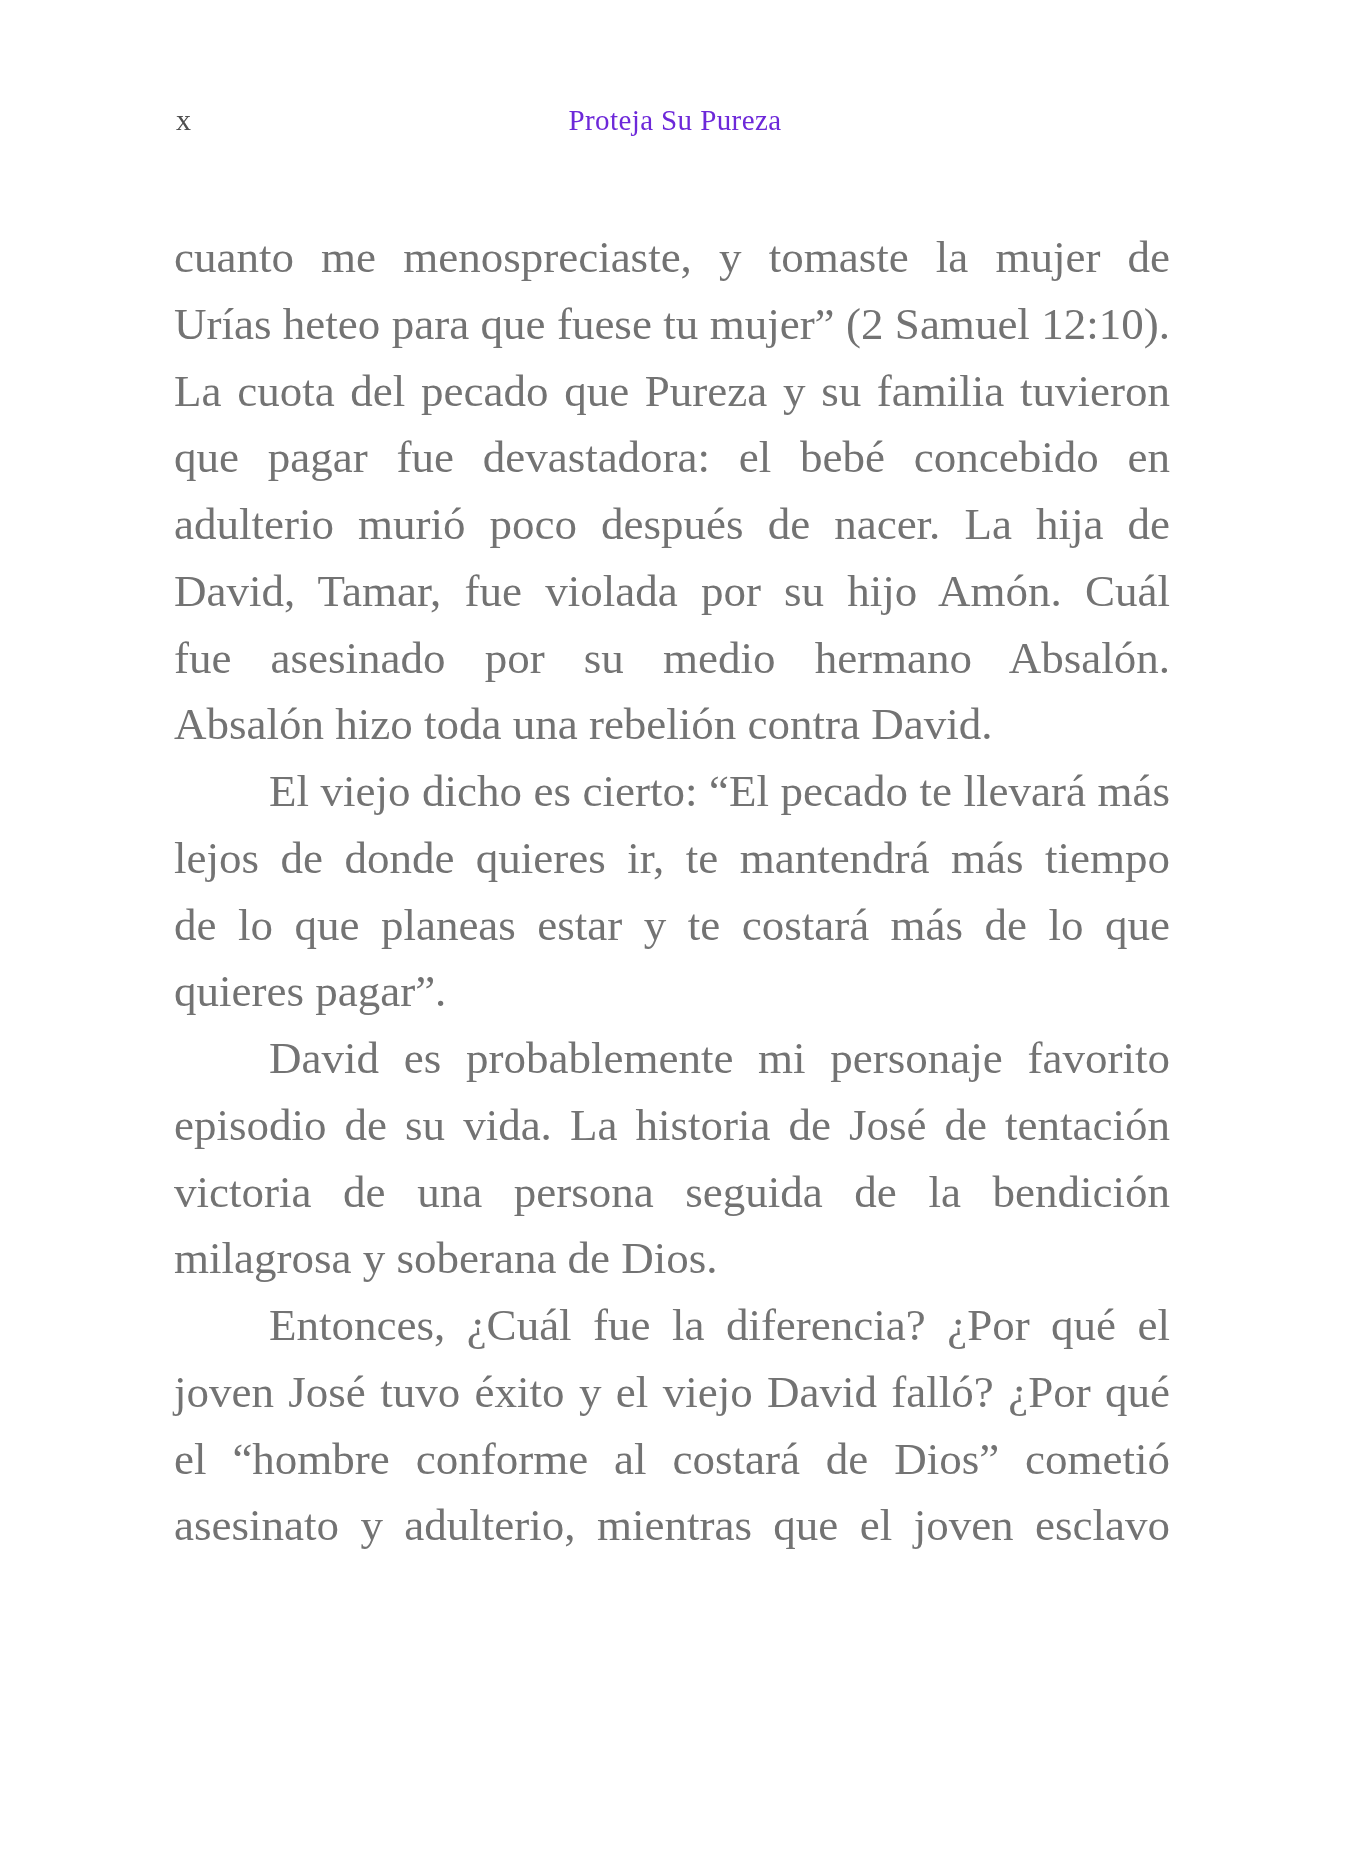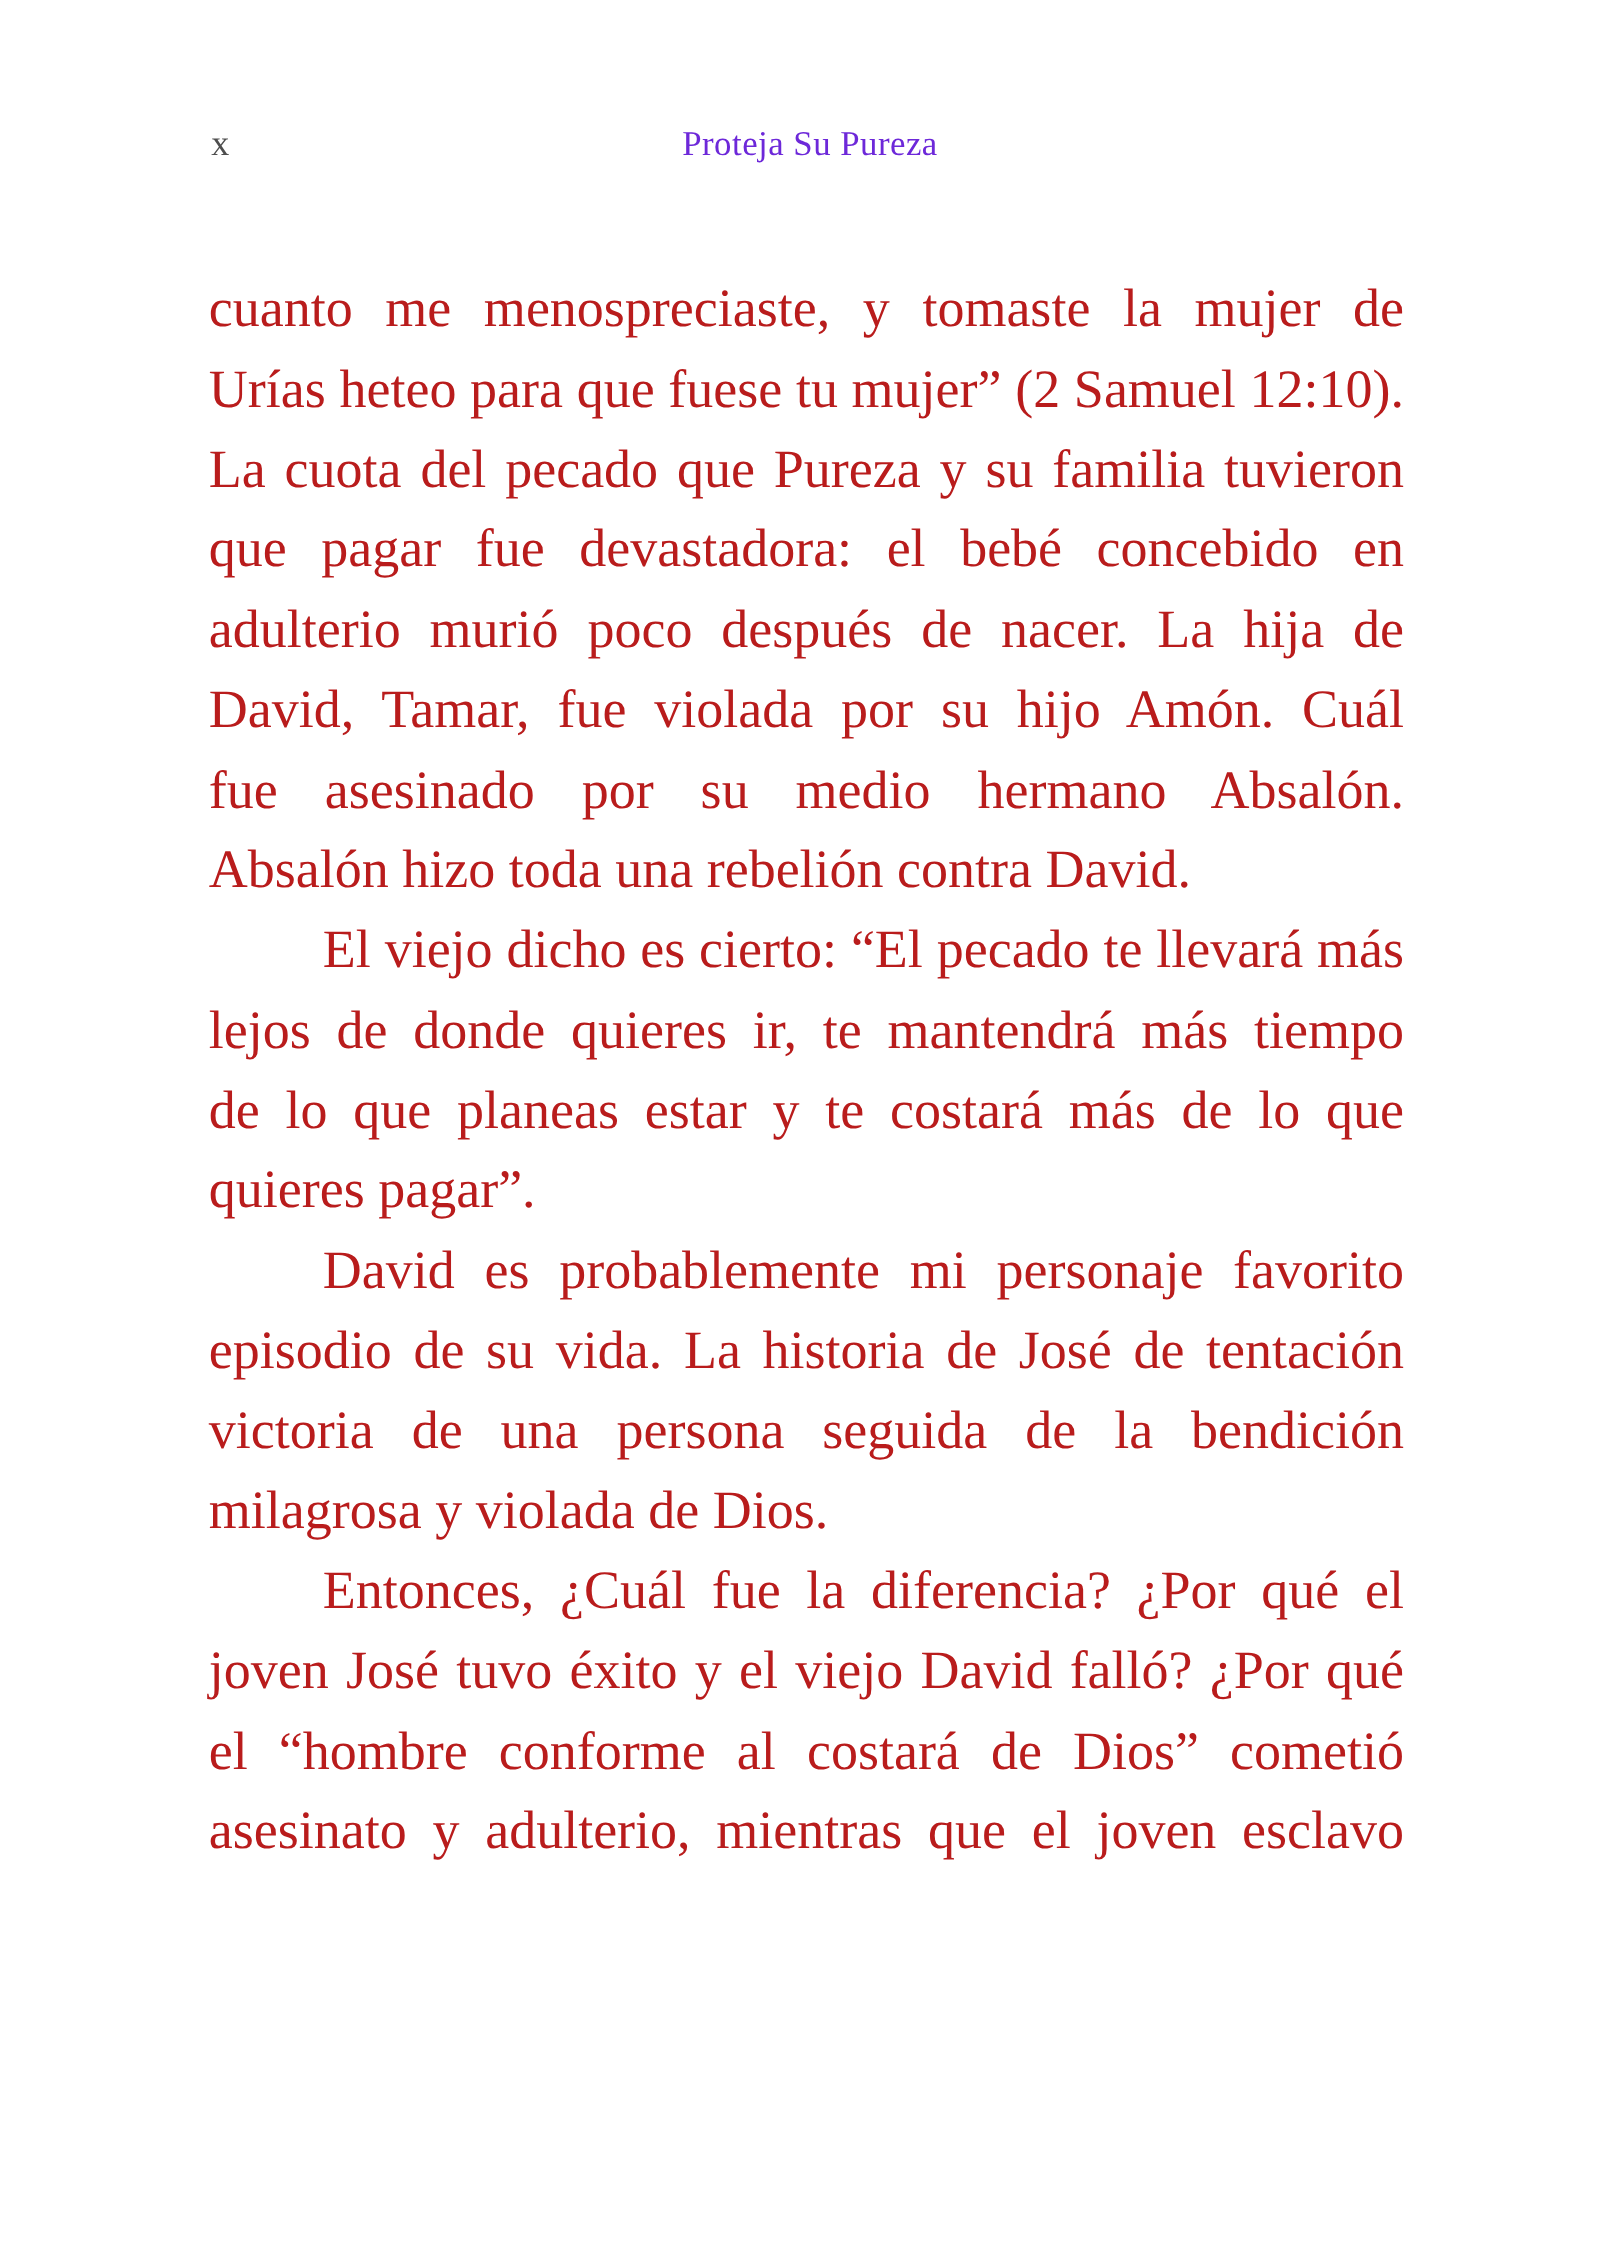--- a/index.html
+++ b/index.html
@@ -35,21 +35,21 @@
     letter-spacing: 0.4px;
     color: #6d28d9;
   }
   .textblock {
     position: absolute;
     left: 174px;
     top: 224px;
     width: 996px;
     font-size: 45px;
     line-height: 66.75px;
-    color: #b91c1c;
+    color: #737373;
   }
   .line {
     text-align: justify;
     text-align-last: justify;
   }
   .line.end { text-align-last: left; }
   .line.ind { text-indent: 95px; }
 </style>
 </head>
 <body>
@@ -78,21 +78,21 @@
       <div class="line ind">El viejo dicho es cierto: “El pecado te llevará más</div>
       <div class="line">lejos de donde quieres ir, te mantendrá más tiempo</div>
       <div class="line">de lo que planeas estar y te costará más de lo que</div>
       <div class="line end">quieres pagar”.</div>
     </div>
 
     <div class="para">
       <div class="line ind">David es probablemente mi personaje favorito</div>
       <div class="line">episodio de su vida. La historia de José de tentación</div>
       <div class="line">victoria de una persona seguida de la bendición</div>
-      <div class="line end">milagrosa y violada de Dios.</div>
+      <div class="line end">milagrosa y soberana de Dios.</div>
     </div>
 
     <div class="para">
       <div class="line ind">Entonces, ¿Cuál fue la diferencia? ¿Por qué el</div>
       <div class="line">joven José tuvo éxito y el viejo David falló? ¿Por qué</div>
       <div class="line">el “hombre conforme al costará de Dios” cometió</div>
       <div class="line">asesinato y adulterio, mientras que el joven esclavo</div>
     </div>
 
   </main>

